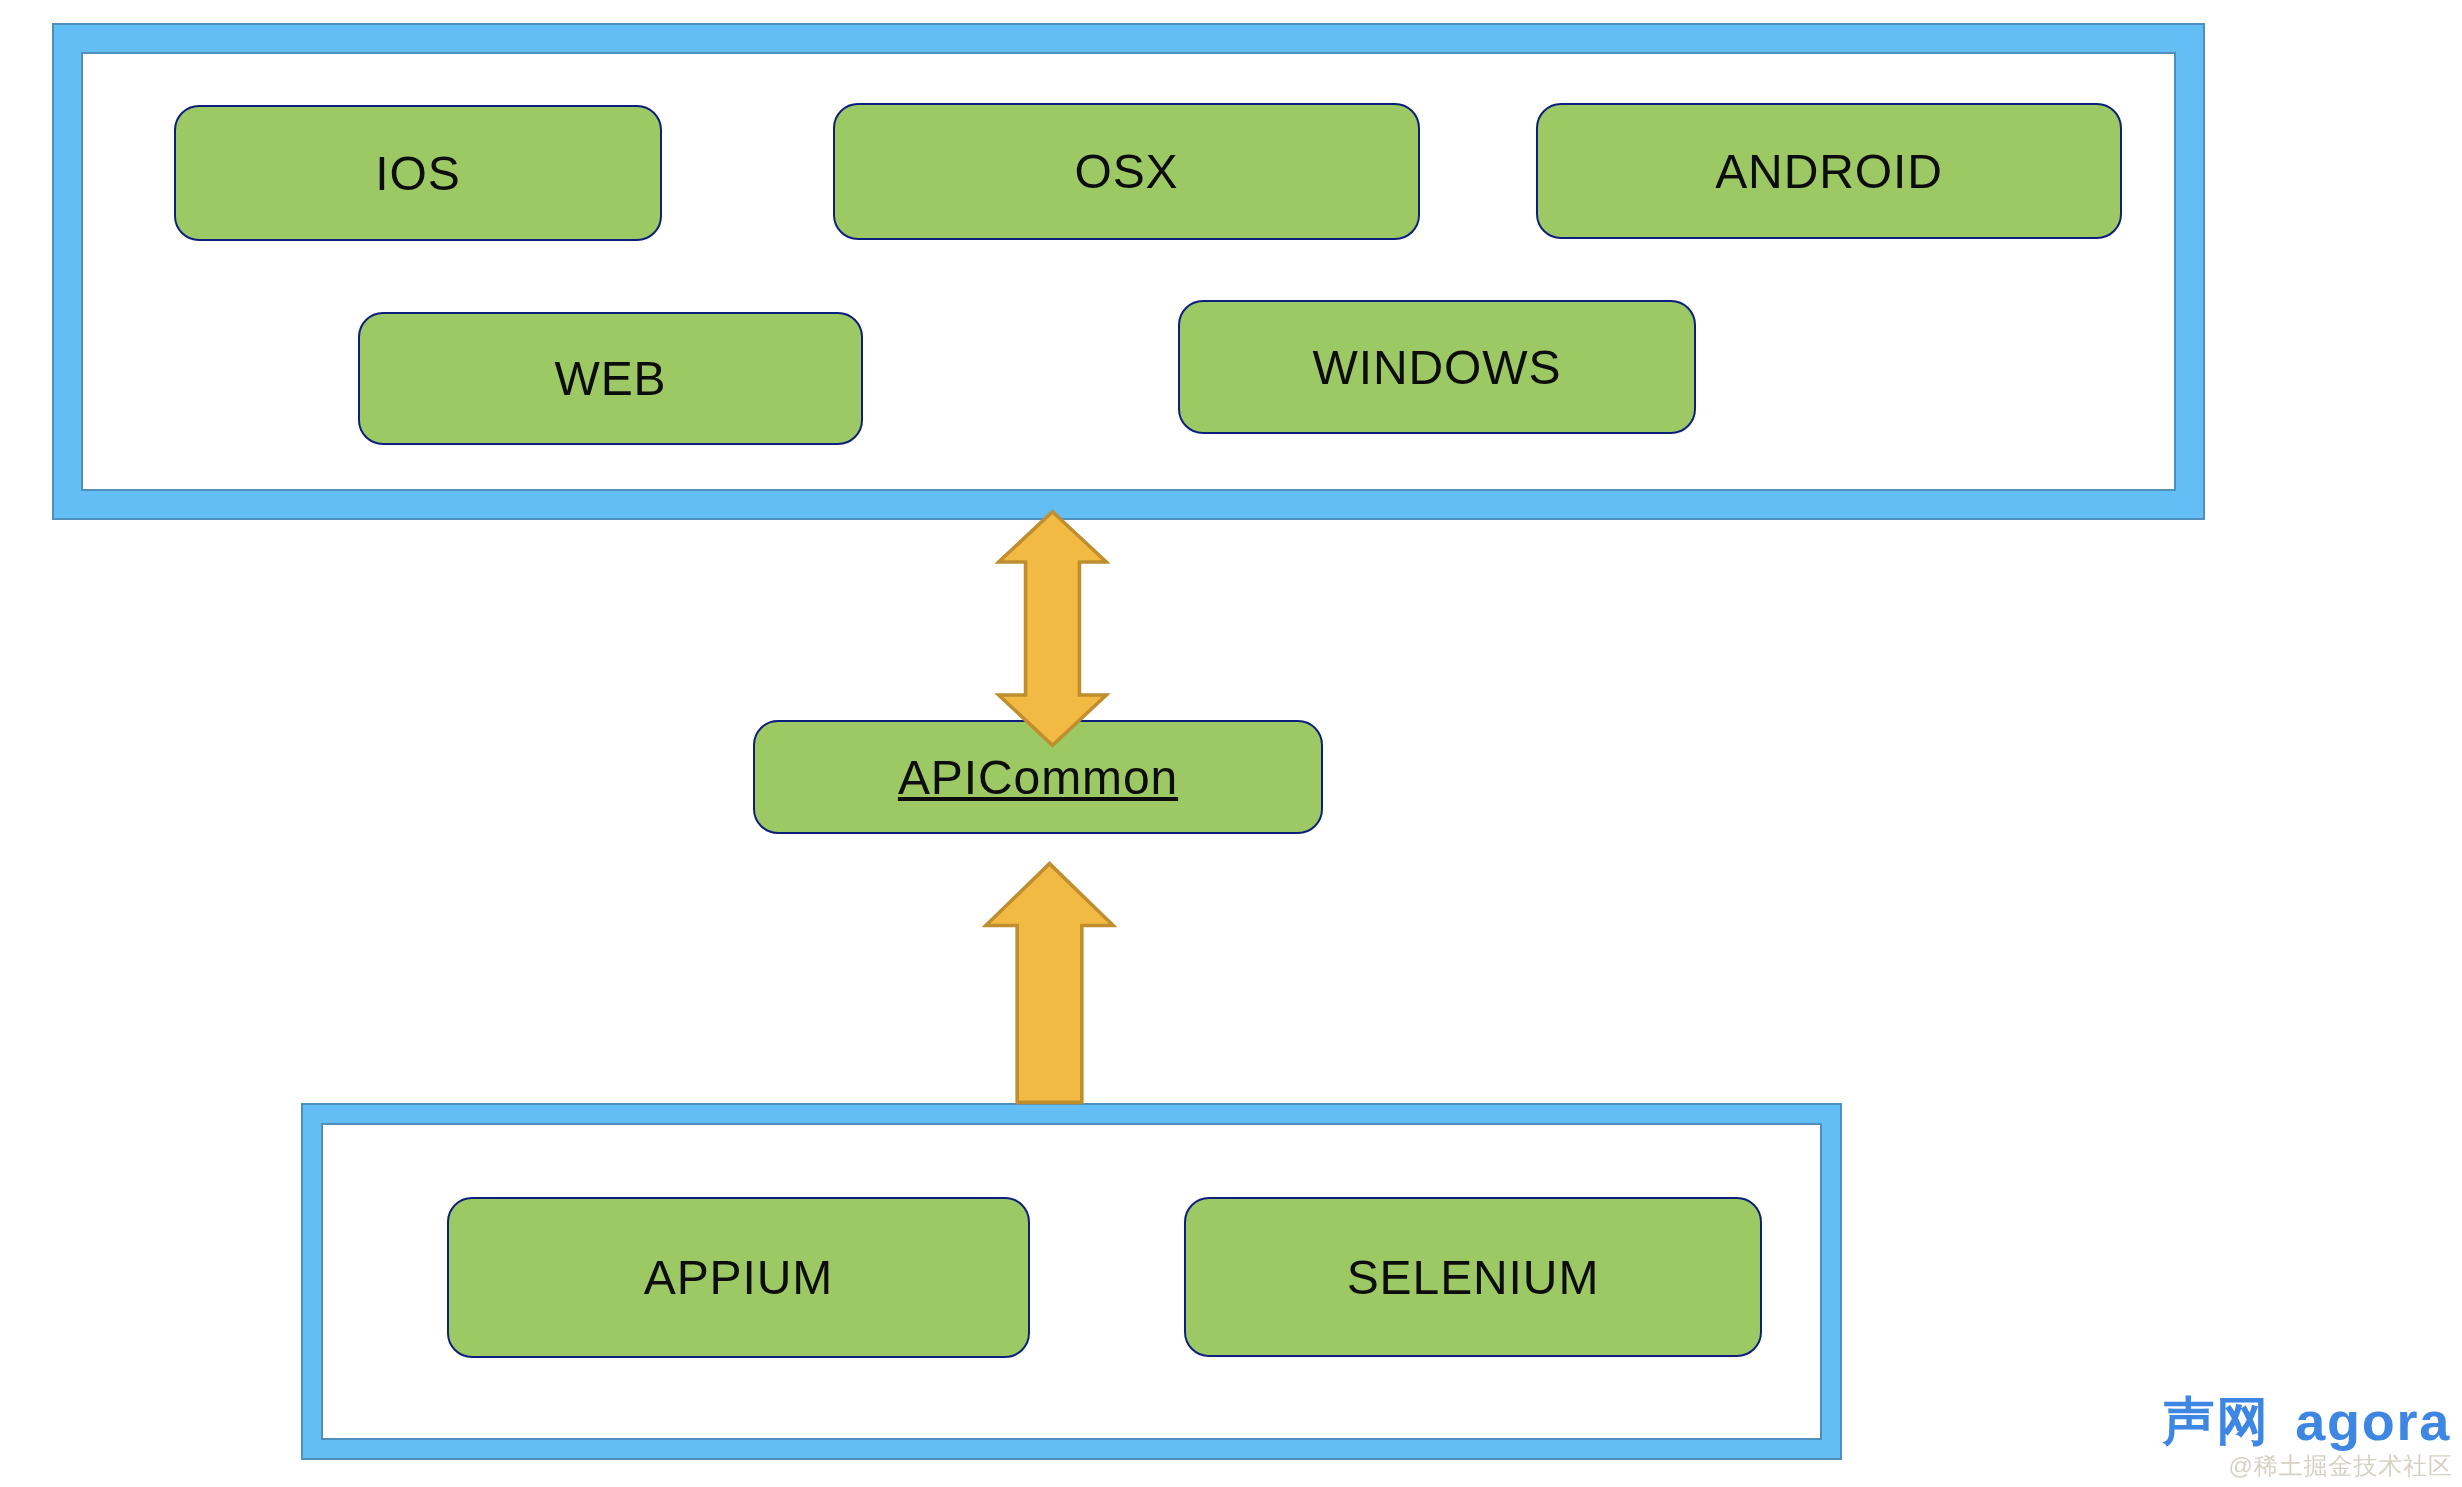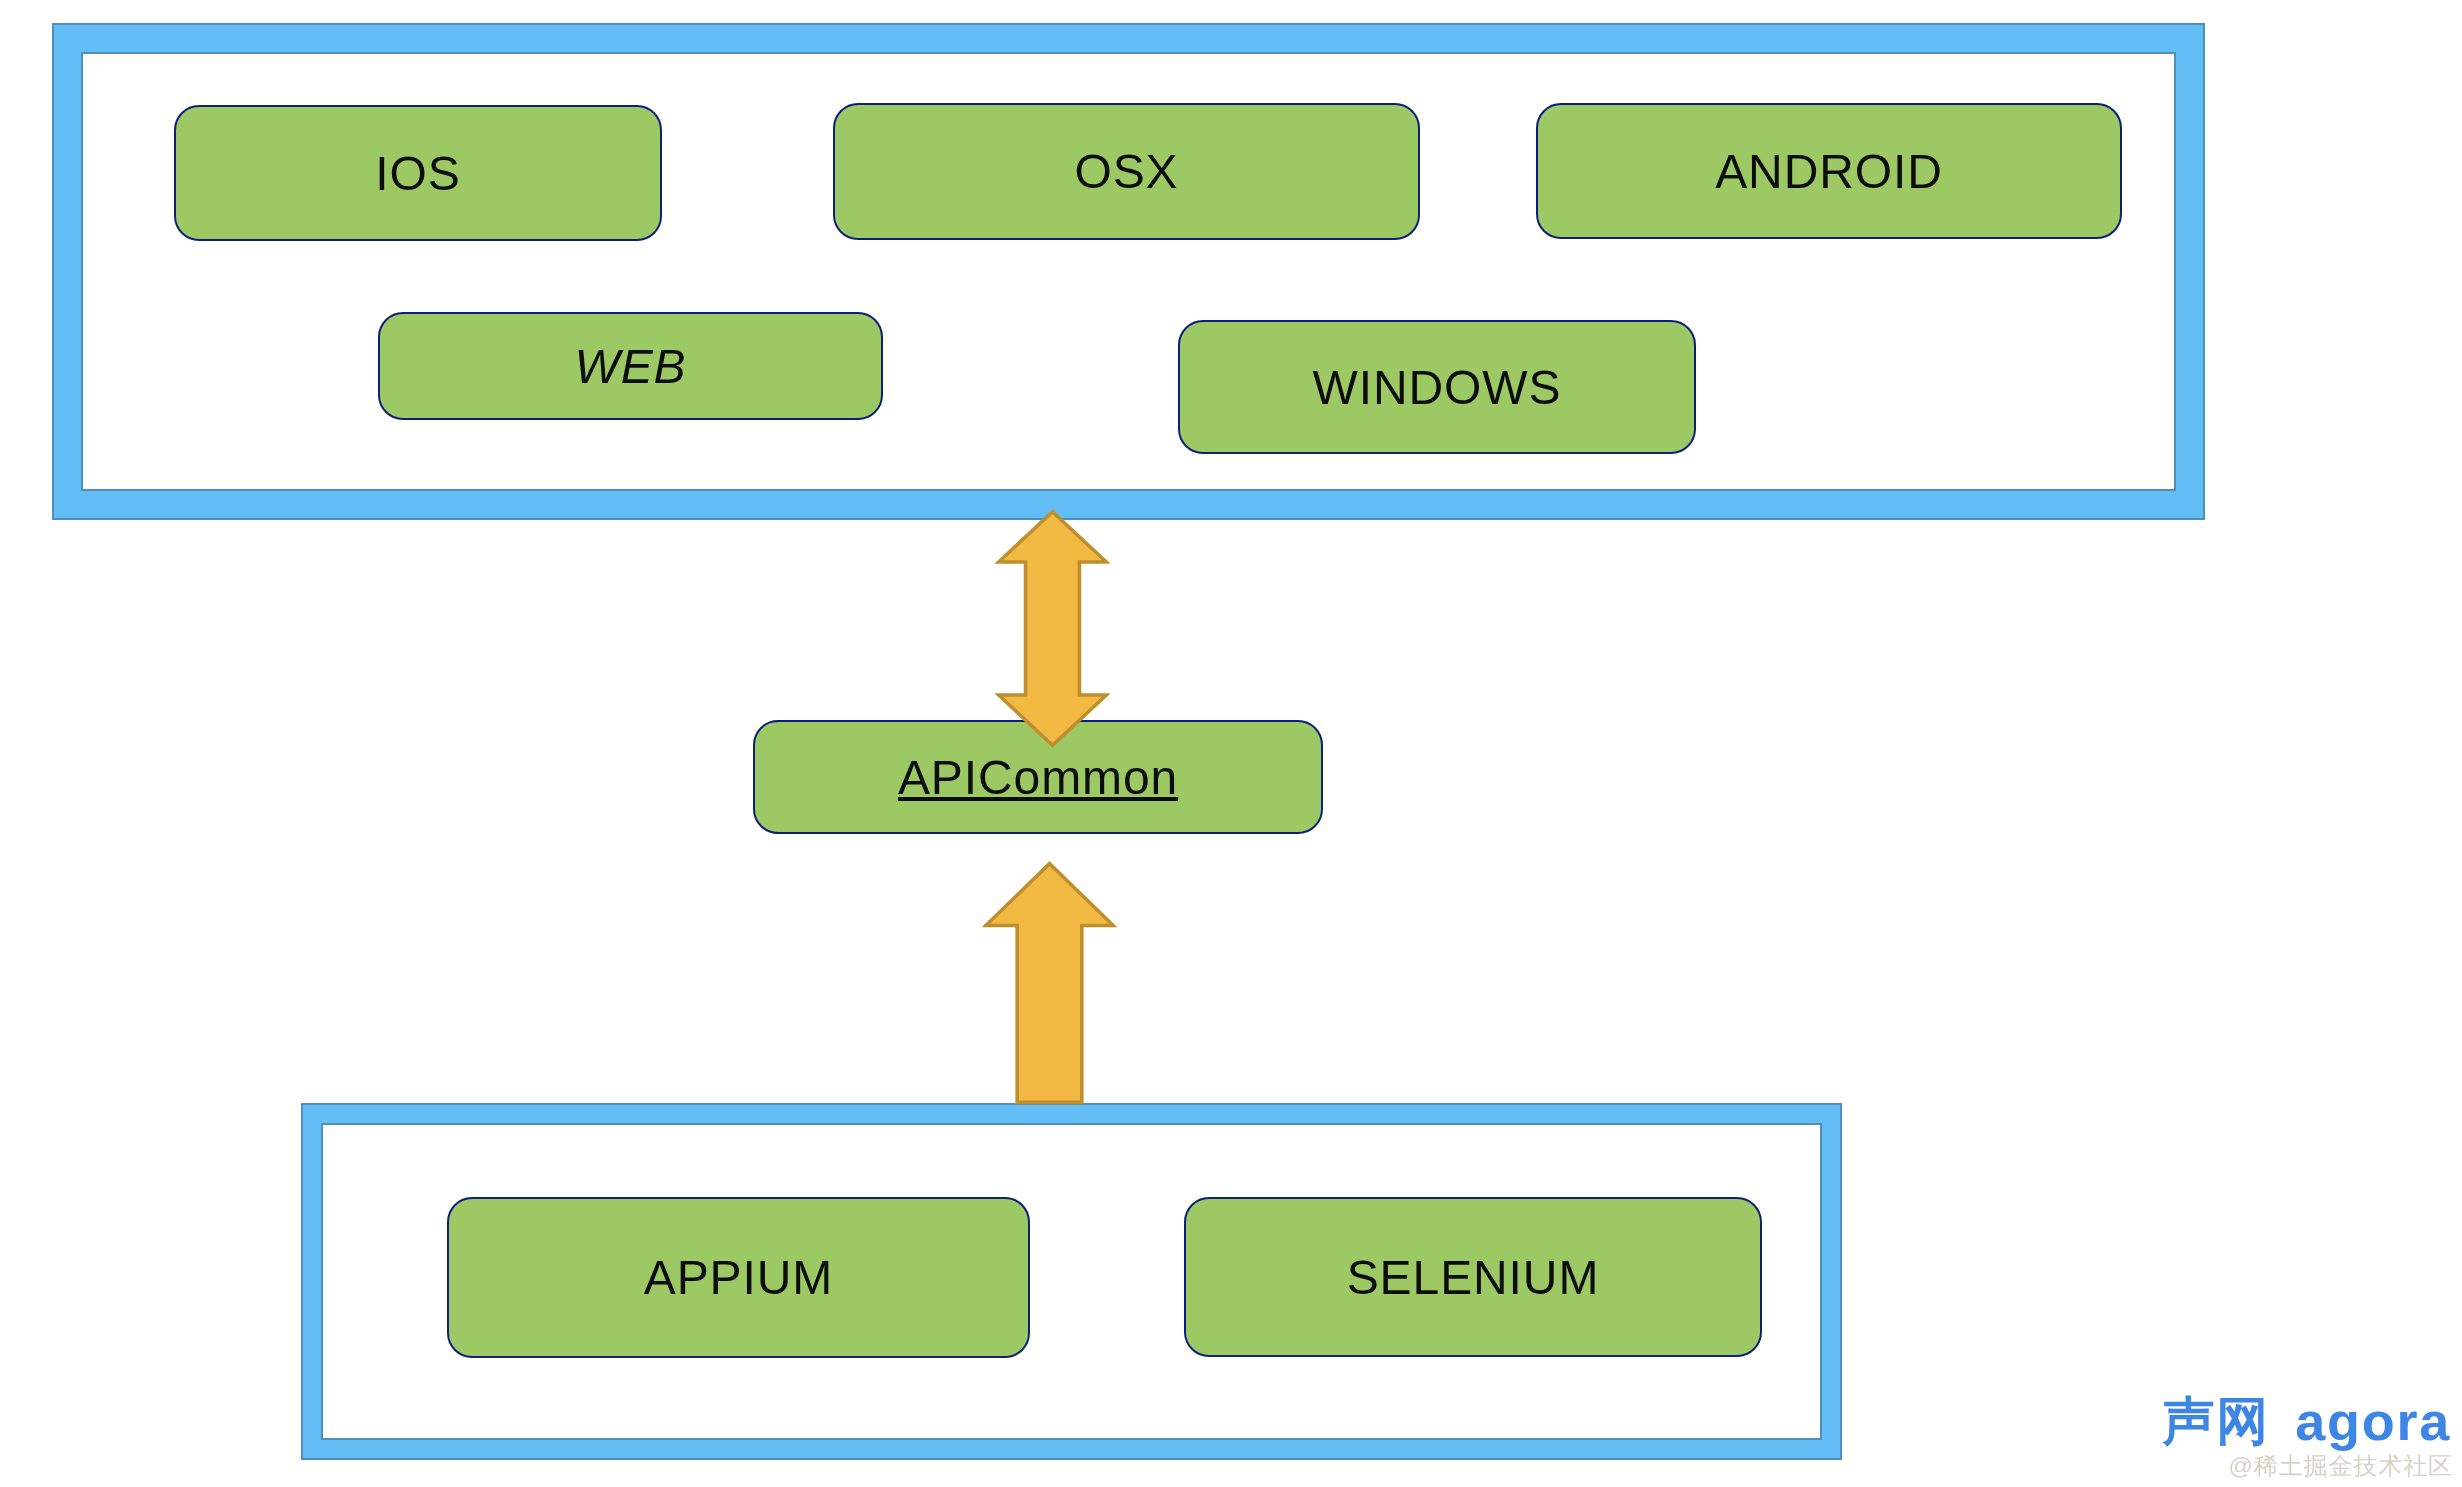--- a/index.html
+++ b/index.html
@@ -79,25 +79,25 @@
   </div>
 
   <div class="node" style="left:833px;top:103px;width:587px;height:137px;">
     <span>OSX</span>
   </div>
 
   <div class="node" style="left:1536px;top:103px;width:586px;height:136px;">
     <span>ANDROID</span>
   </div>
 
-  <div class="node" style="left:378px;top:312px;width:505px;height:108px;font-style:italic;">
+  <div class="node" style="left:358px;top:312px;width:505px;height:133px;">
     <span>WEB</span>
   </div>
 
-  <div class="node" style="left:1178px;top:320px;width:518px;height:134px;">
+  <div class="node" style="left:1178px;top:300px;width:518px;height:134px;">
     <span>WINDOWS</span>
   </div>
 
   <div class="node" style="left:753px;top:720px;width:570px;height:114px;text-decoration:underline;">
     <span>APICommon</span>
   </div>
 
   <div class="node" style="left:447px;top:1197px;width:583px;height:161px;text-align:center;">
     <span>APPIUM</span>
   </div>

